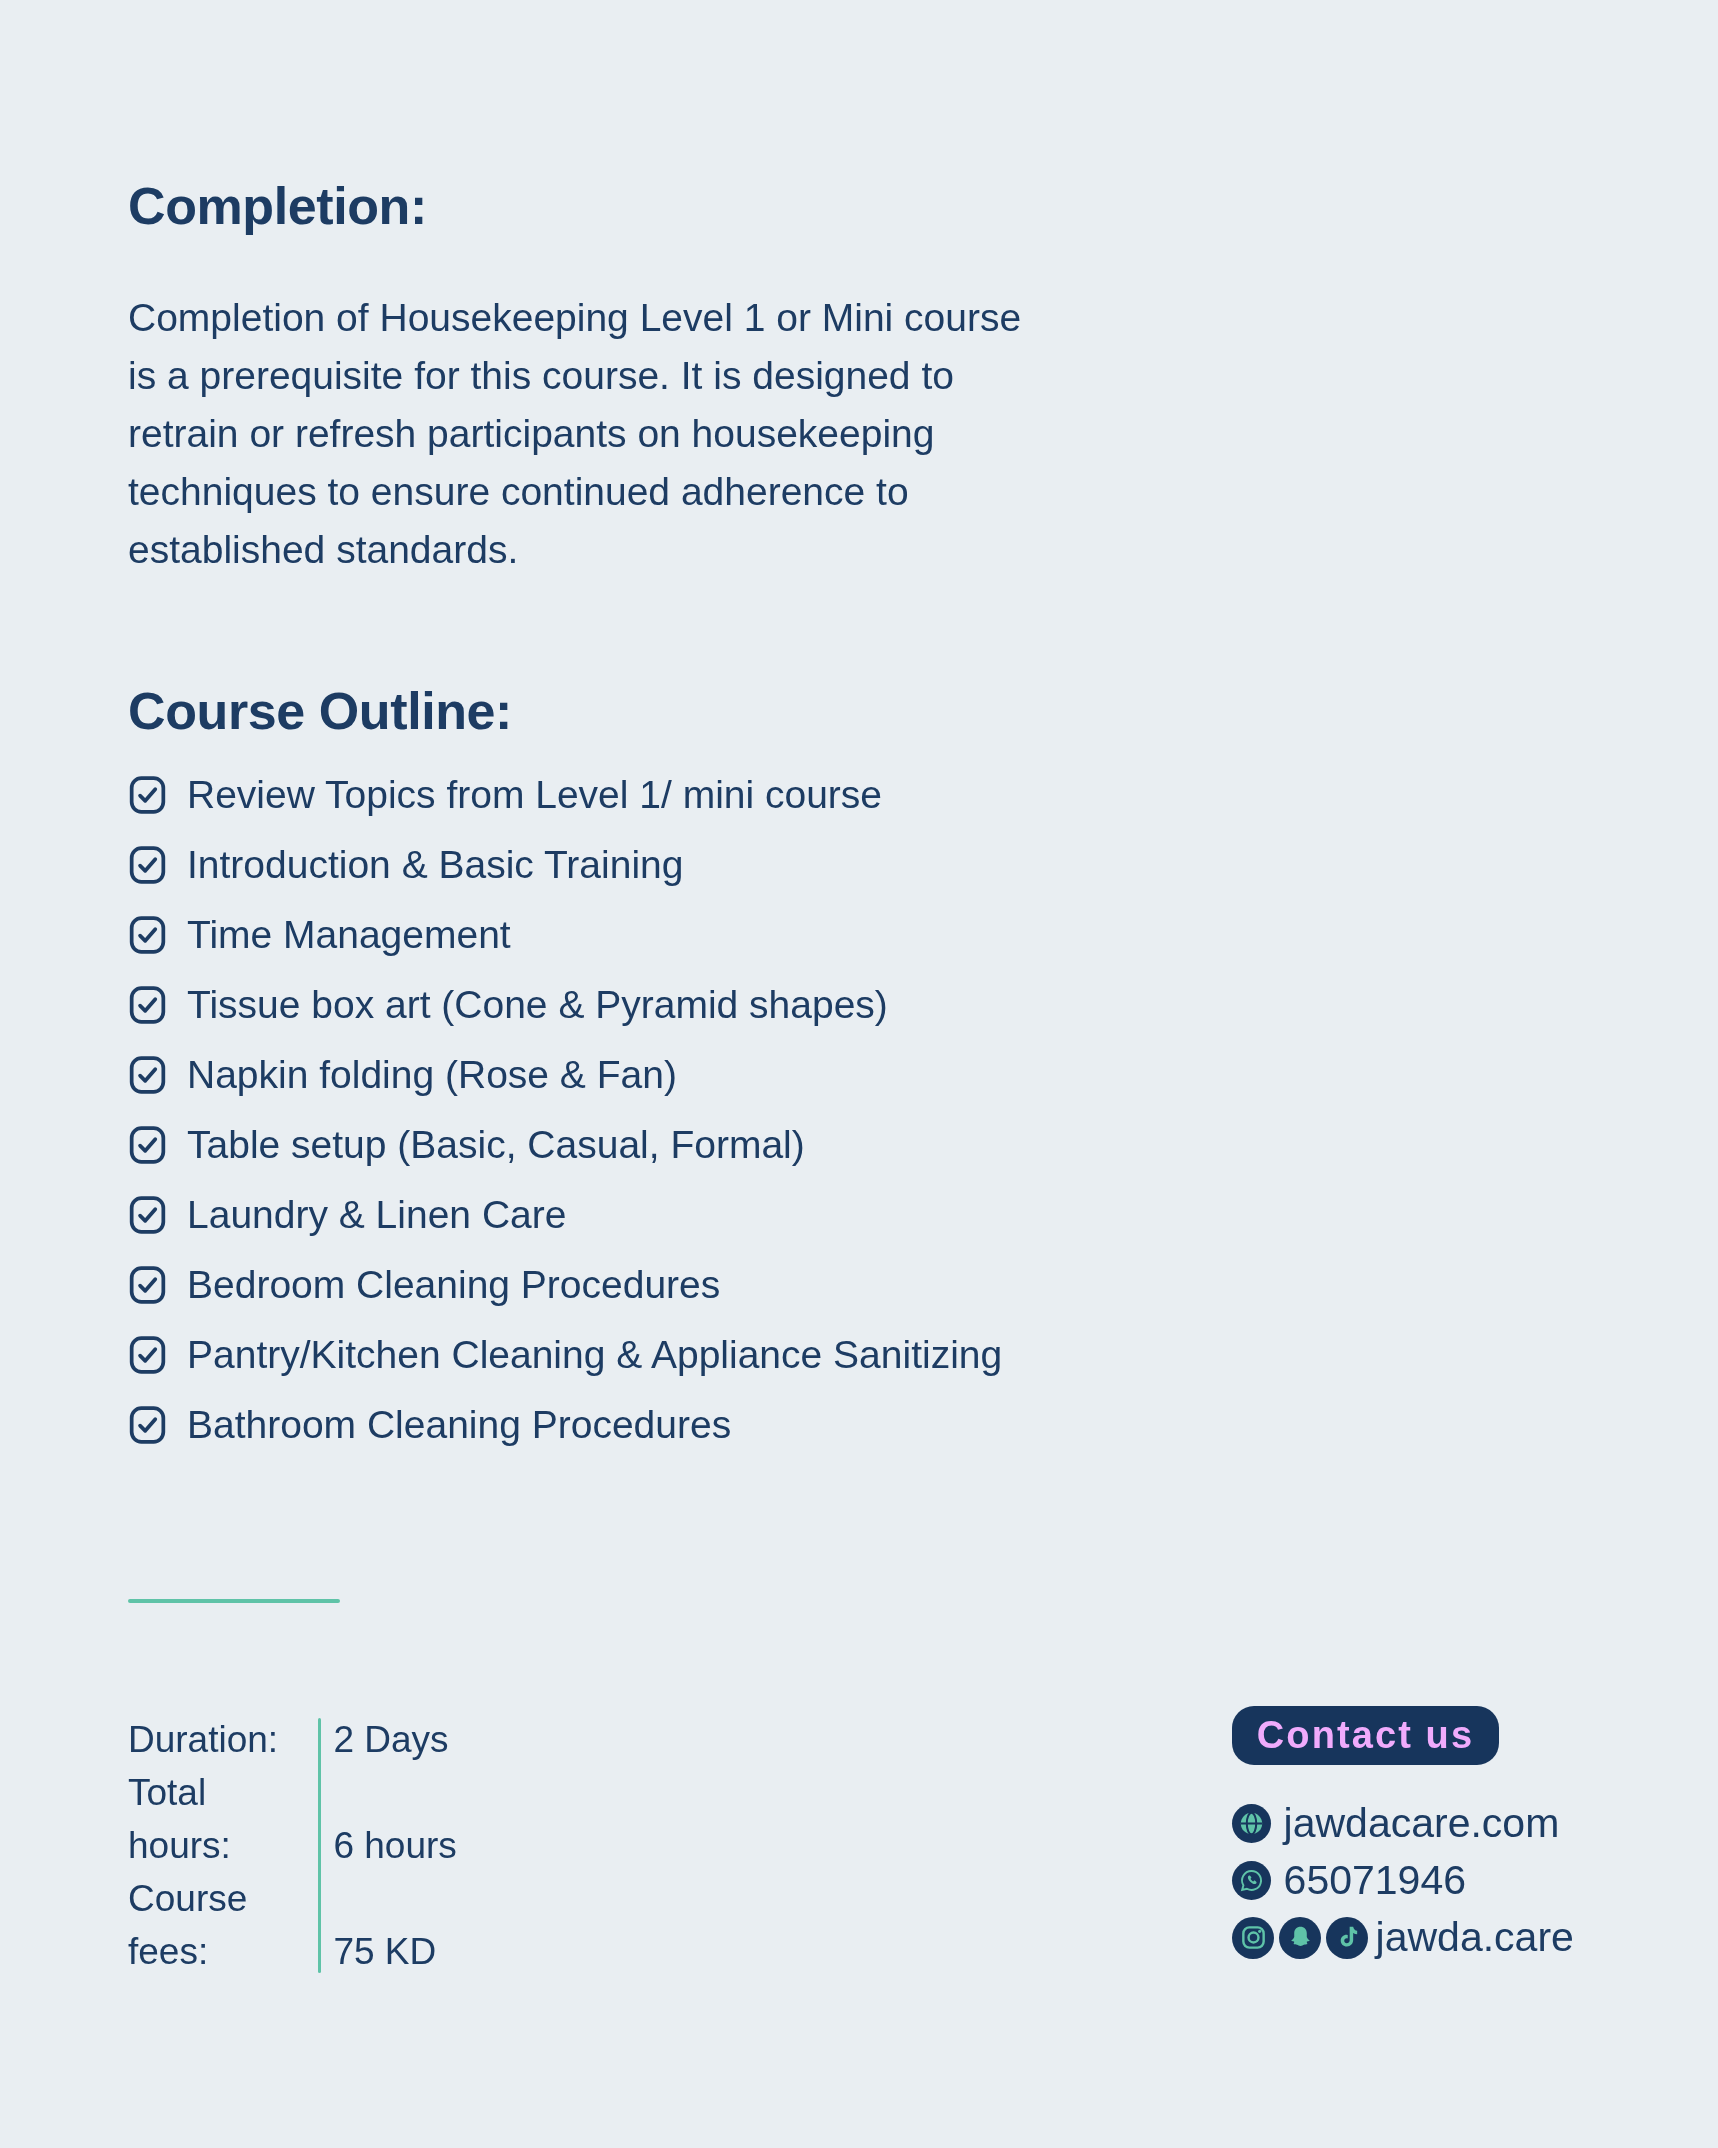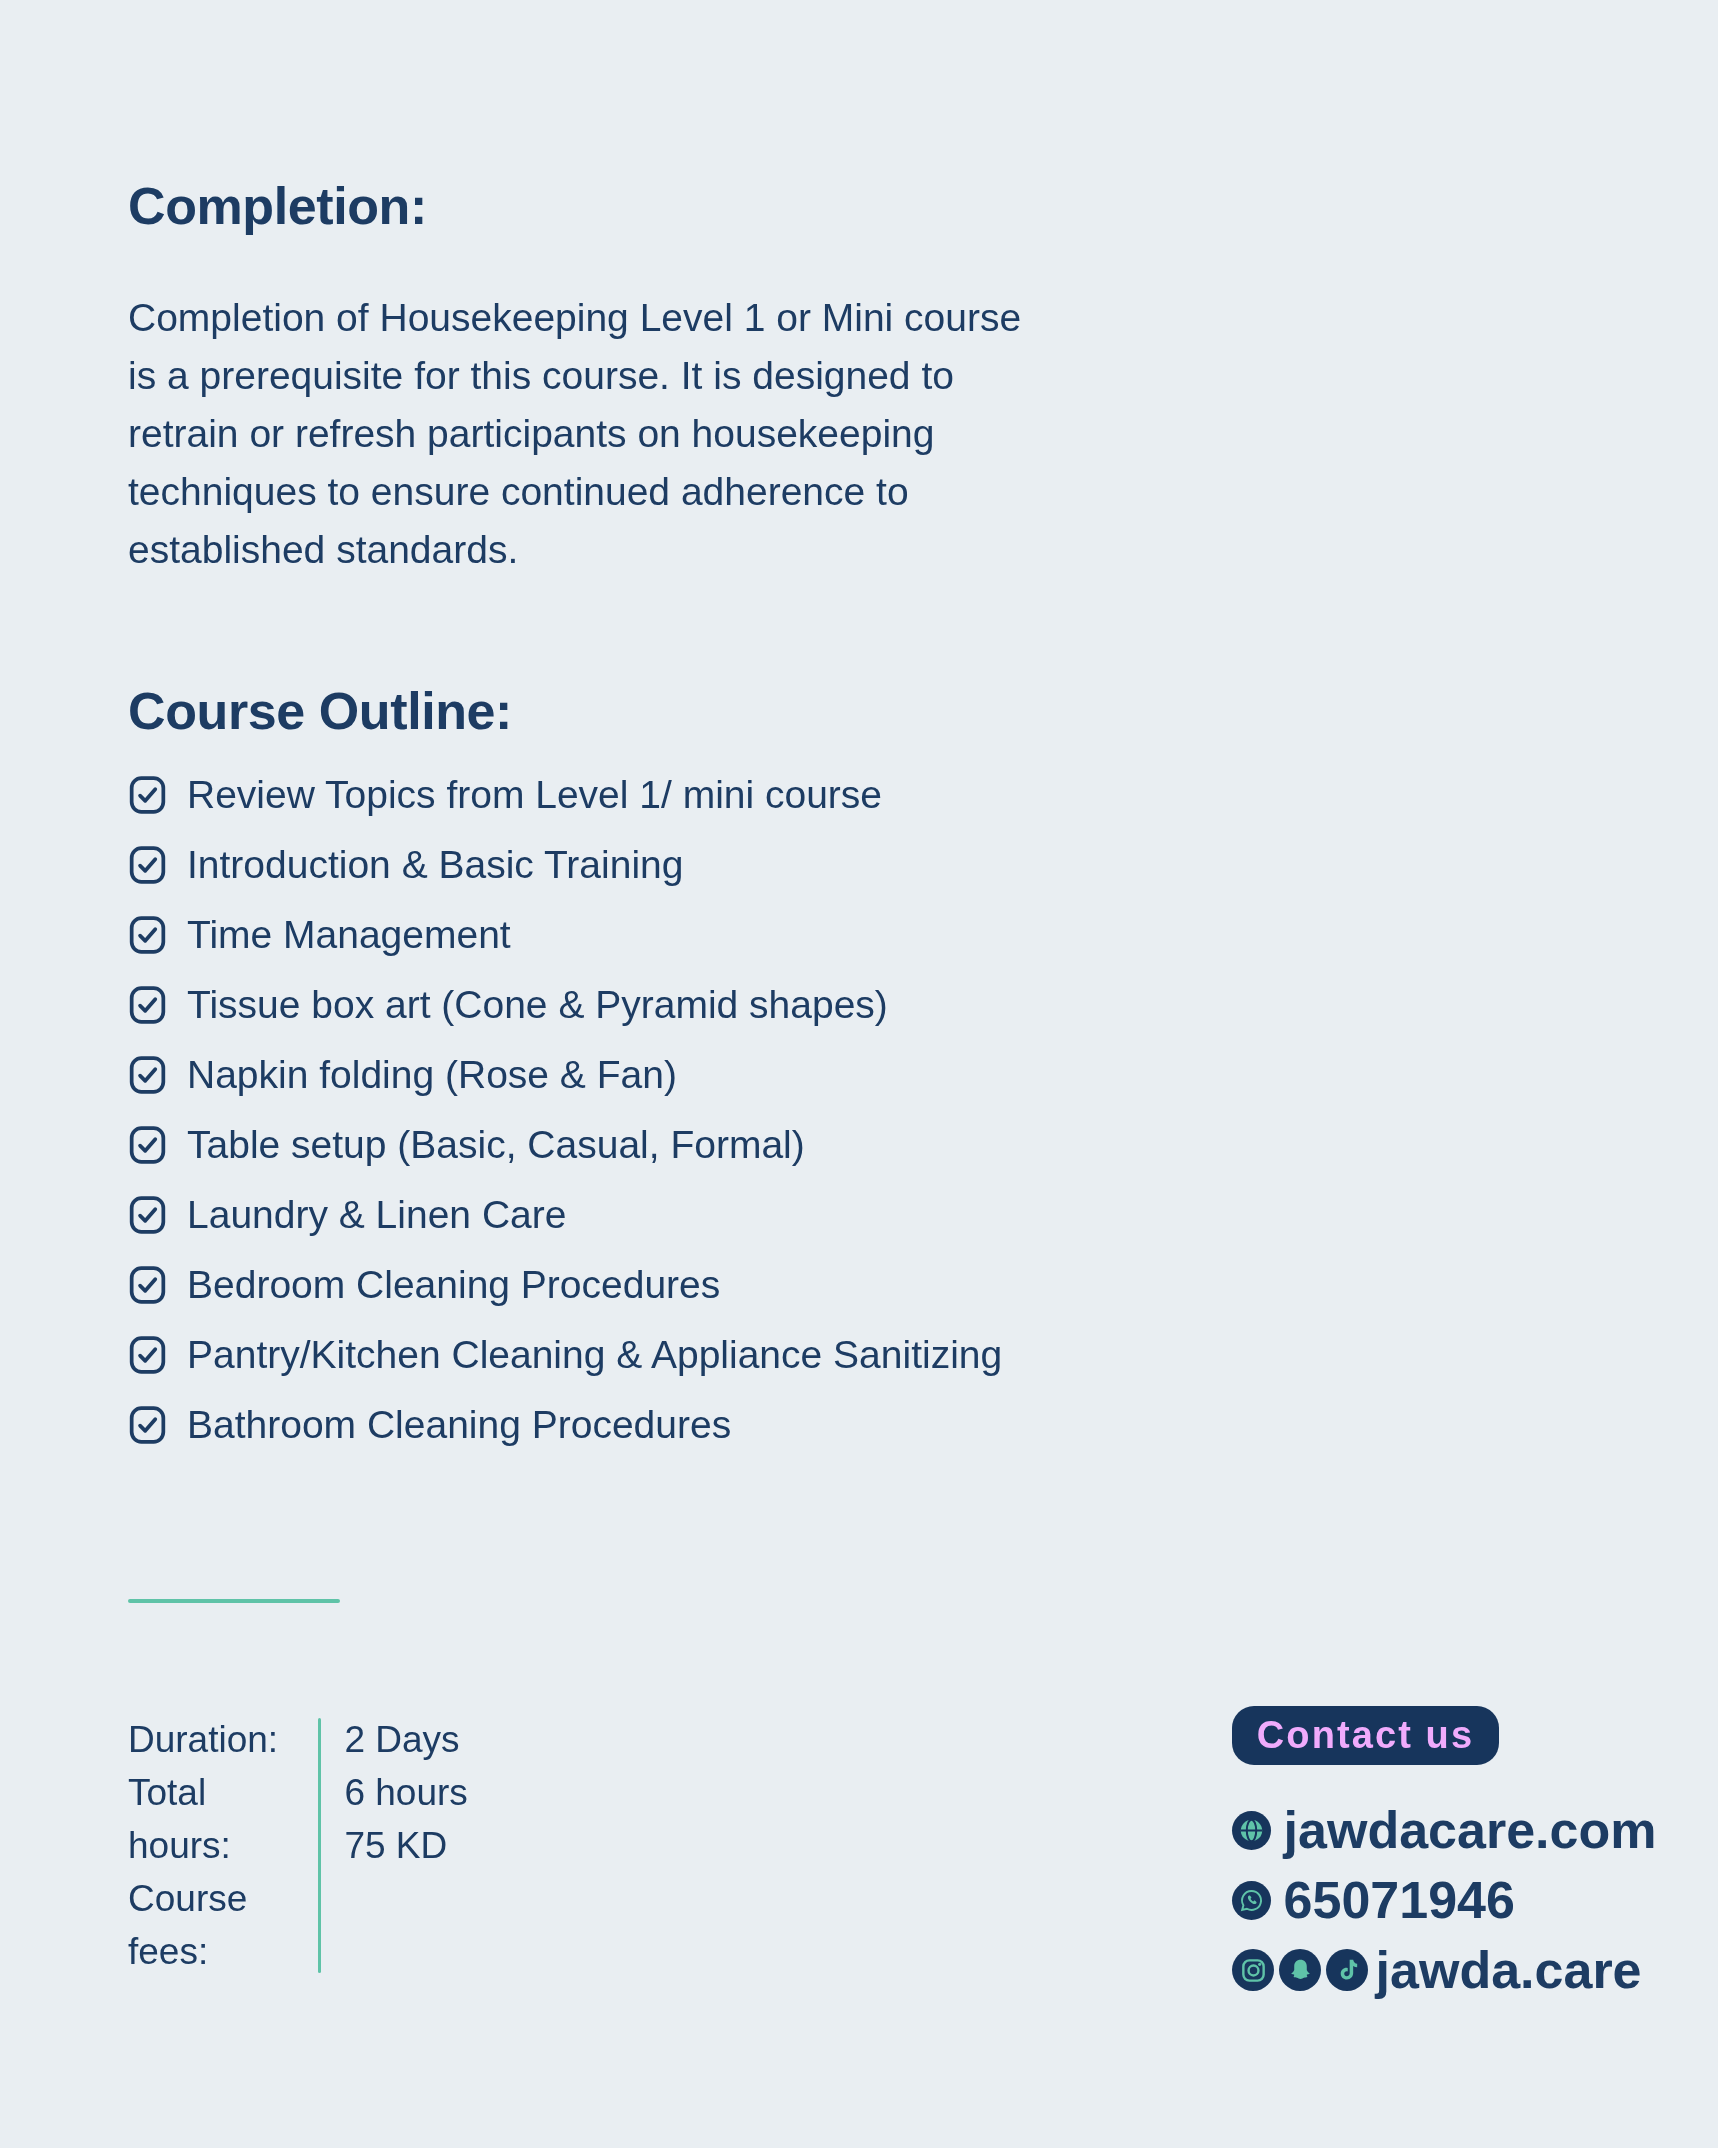--- a/index.html
+++ b/index.html
@@ -83,21 +83,21 @@
     display:flex;
     flex-direction:column;
   }
   .details-labels{width:190px;}
   .details-sep{
     width:3.4px;
     background:var(--teal);
     border-radius:1.7px;
     margin:5px 0;
   }
-  .details-values{padding-left:23px;}
+  .details-values{padding-left:12px;justify-content:space-between;}
   .detail-cell{
     font-size:37px;
     font-weight:400;
     line-height:53px;
     white-space:pre-wrap;
   }
 
   .contact{
     position:absolute;
     left:1232px;top:1706px;
@@ -136,22 +136,22 @@
     align-items:center;
     justify-content:center;
     flex:0 0 auto;
   }
   .icon-circle svg{width:27px;height:27px;display:block;}
   .icon-lg{width:42px;height:42px;}
   .icon-lg svg{width:29px;height:29px;}
   .social-icons{display:flex;gap:5px;align-items:center;}
   .social-icons + .contact-text{margin-left:-5px;}
   .contact-text{
-    font-size:52px;
-    font-weight:700;
+    font-size:41px;
+    font-weight:400;
     color:var(--navy);
     white-space:nowrap;
     text-align:right;
   }
   .t-fill{fill:var(--teal);}
   .t-stroke{stroke:var(--teal);fill:none;}
   .n-stroke{stroke:var(--deep);fill:none;}
 </style>
 </head>
 <body>

